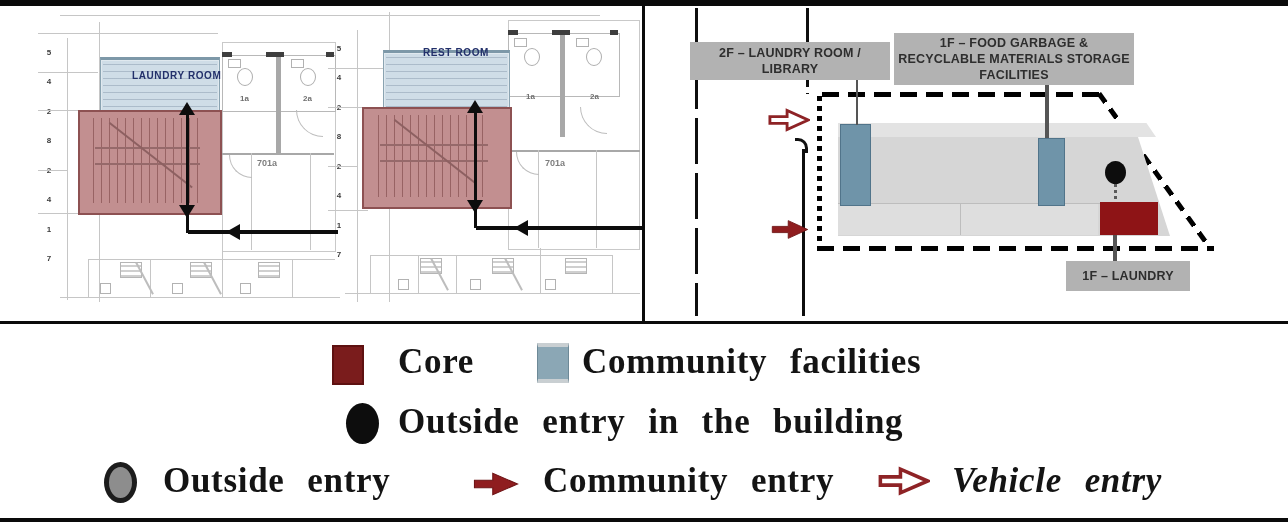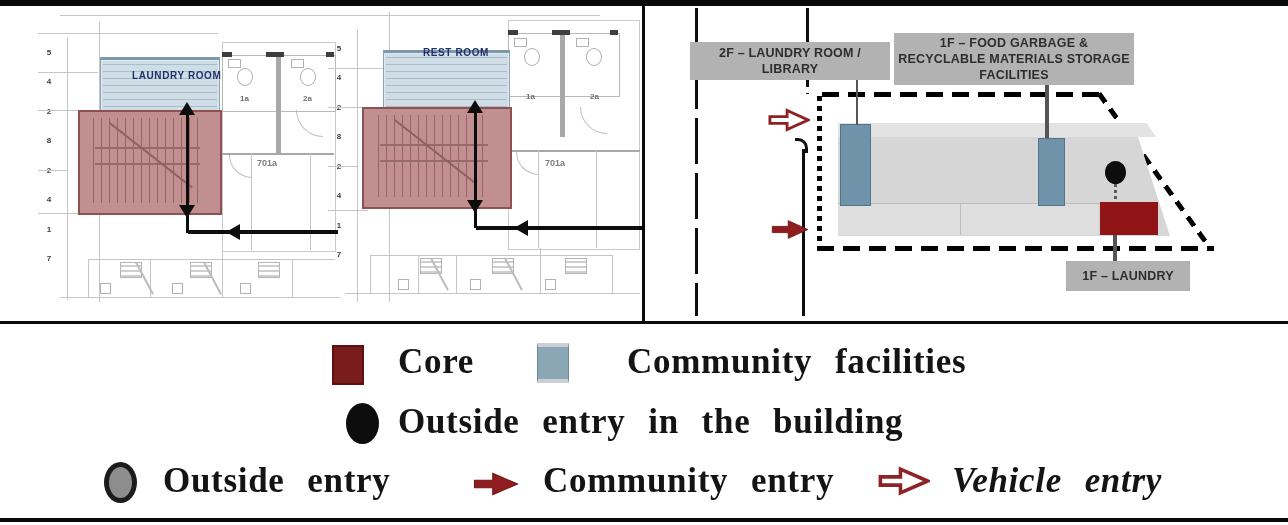--- a/index.html
+++ b/index.html
@@ -256,21 +256,21 @@
     <svg class="abs" style="left:770px;top:218px;" width="40" height="23" viewBox="0 0 44 26">
       <path d="M2 9.5 h18 V3 l22 10 -22 10 v-6.5 H2 z" fill="#8f1d1f" stroke="#6e1416" stroke-width="1"></path>
     </svg>
   </section>
 
   <section>
 
     <div class="sw-core" style="left:332px;top:345px;width:28px;height:36px;"></div>
     <div class="leg" style="left:398px;top:342px;">Core</div>
     <div class="sw-comm" style="left:537px;top:343px;width:30px;height:32px;"></div>
-    <div class="leg" style="left:627px;top:342px;">Community facilities</div>
+    <div class="leg" style="left:582px;top:342px;">Community facilities</div>
 
     <div class="dot-black" style="left:346px;top:403px;width:33px;height:41px;"></div>
     <div class="leg" style="left:398px;top:402px;">Outside entry in the building</div>
 
     <div class="dot-gray" style="left:104px;top:462px;width:23px;height:31px;"></div>
     <div class="leg" style="left:163px;top:461px;">Outside entry</div>
     <svg class="abs" style="left:468px;top:470px;" width="56" height="28" viewBox="0 0 44 26">
       <path d="M2 9.5 h17 V3 l23 10 -23 10 v-6.5 H2 z" fill="#8f1d1f" stroke="#6e1416" stroke-width="1"></path>
     </svg>
     <div class="leg" style="left:543px;top:461px;">Community entry</div>

